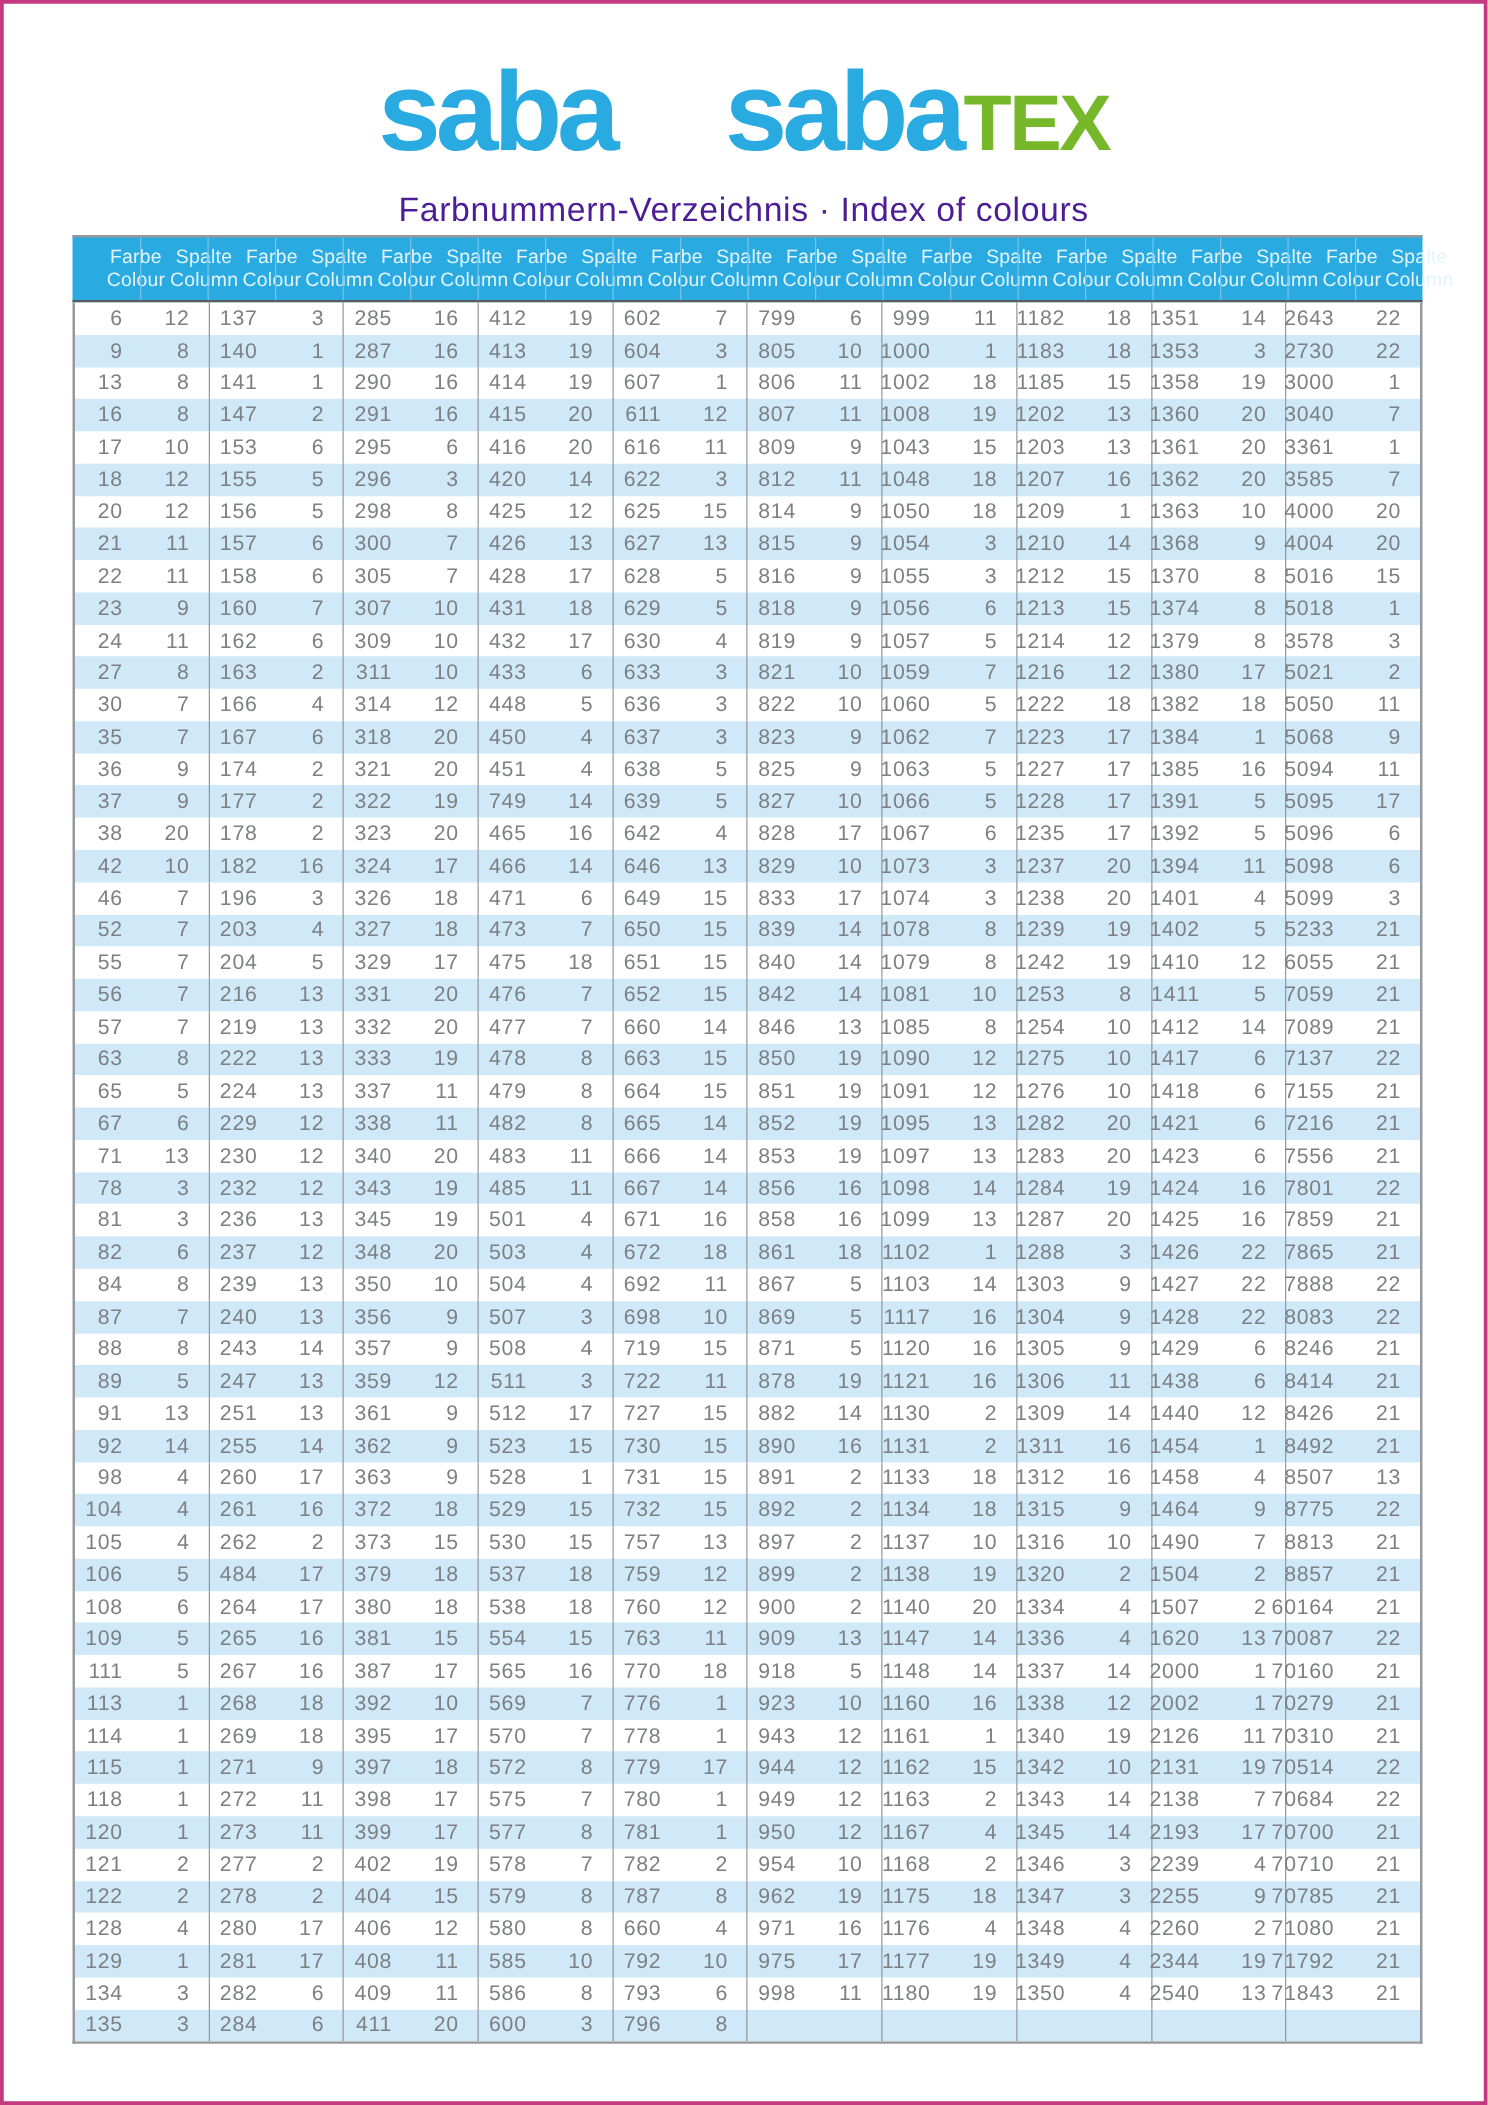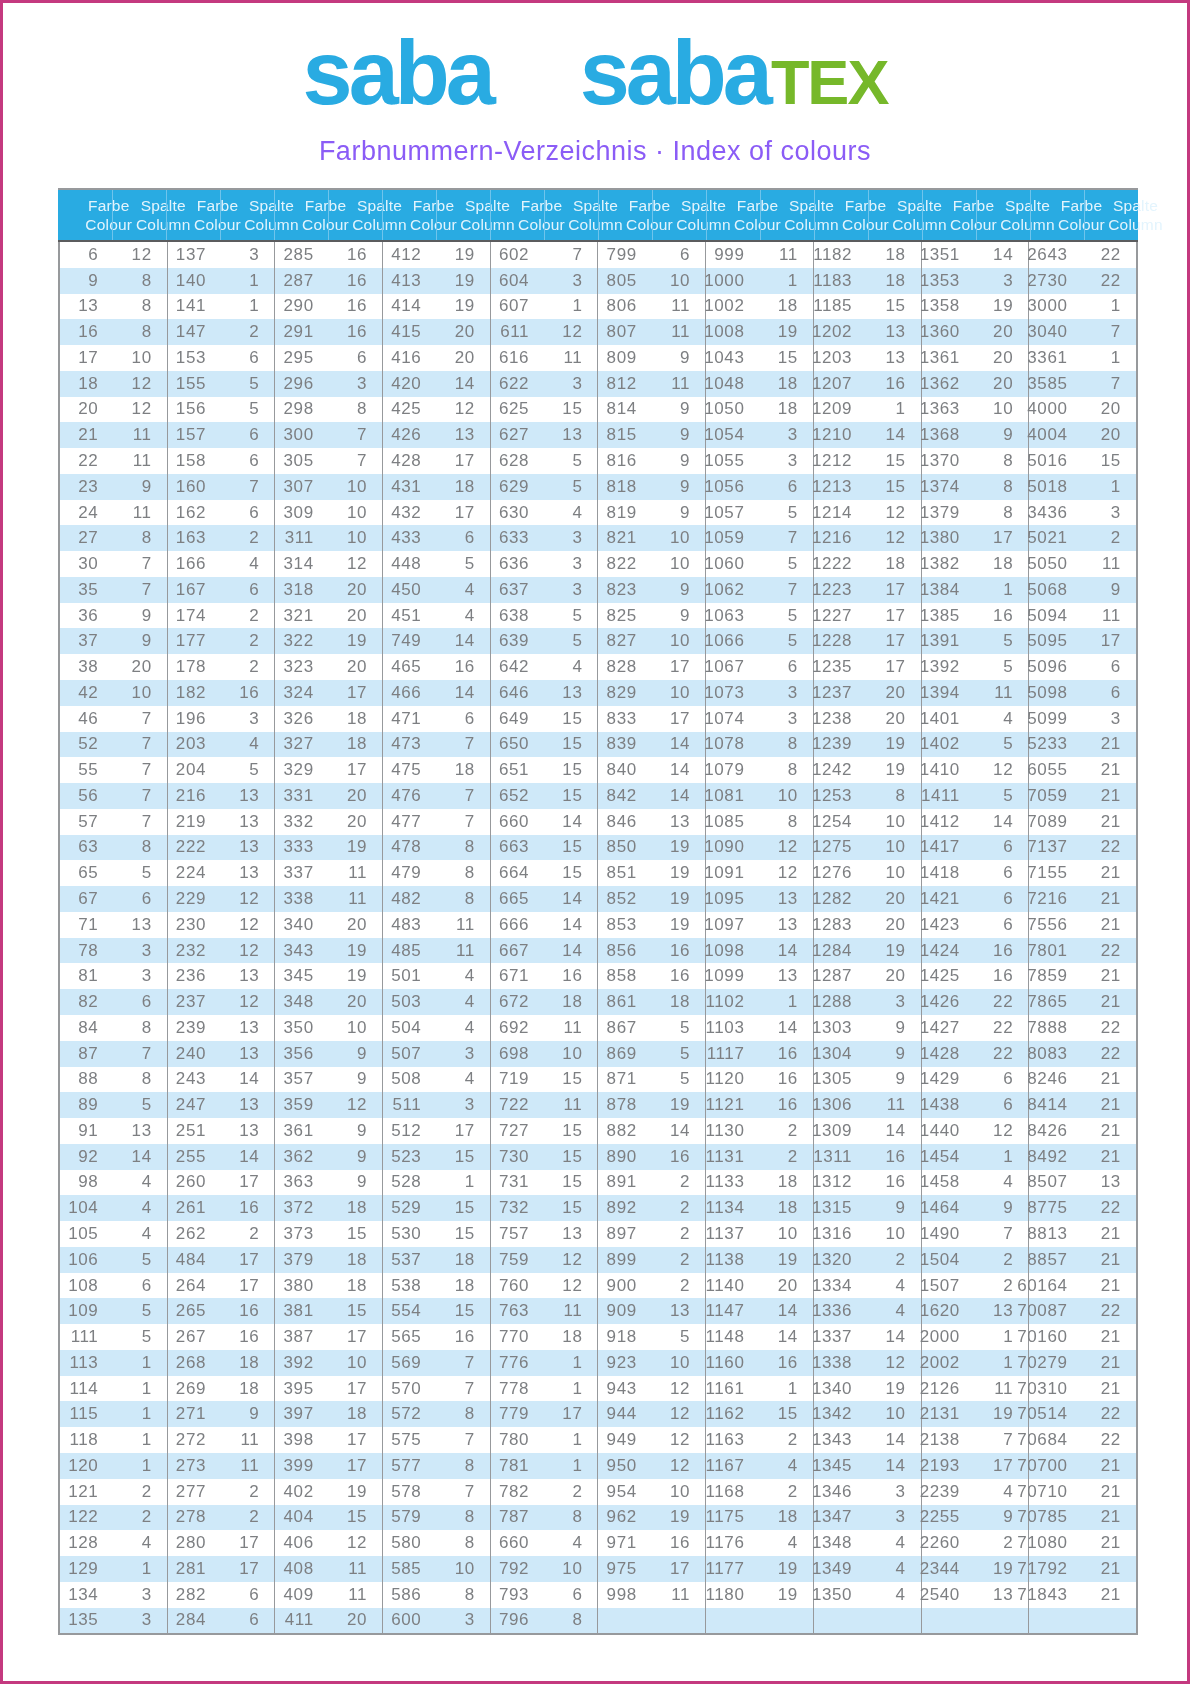--- a/index.html
+++ b/index.html
@@ -2,24 +2,24 @@
 <html><head>
 <meta charset="utf-8">
 <style>
   html,body{margin:0;padding:0;}
   body{
     width:1190px;height:1684px;box-sizing:border-box;
     border:3px solid #c4397f;background:#ffffff;
     font-family:"Liberation Sans", sans-serif;
     position:relative;overflow:hidden;
   }
-  .logos{display:flex;justify-content:center;align-items:baseline;gap:88px;margin-top:25px;height:92px;}
+  .logos{display:flex;justify-content:center;align-items:baseline;gap:88px;margin-top:42px;height:92px;}
   .logo{font-size:90px;font-weight:700;color:#29abe2;letter-spacing:-4px;line-height:1;}
   .logo .tex{color:#76b82a;font-size:0.70em;letter-spacing:-2px;margin-left:2px;text-align:right;}
-  .subtitle{text-align:center;font-size:27px;color:#8b5cf6;margin-top:16px;letter-spacing:0.5px;}
+  .subtitle{text-align:center;font-size:27px;color:#4c1d95;margin-top:16px;letter-spacing:0.5px;}
   .tbl{position:absolute;left:55px;top:185px;width:1080px;}
   .thead{display:flex;height:54px;background:#29abe2;border-top:2px solid #97999c;border-bottom:2px solid #5b5c5e;box-sizing:border-box;}
   .th-pair{flex:1 1 0;display:flex;min-width:0;}
   .th-cell{flex:1 1 0;display:flex;flex-direction:column;justify-content:center;align-items:center;
     color:#e3f4fd;font-size:15.5px;line-height:1.25;border-left:1px solid #6fc4ec;box-sizing:border-box;letter-spacing:0.2px;min-width:0;padding-left:48px;}
   .th-pair:first-child .th-cell:first-child{border-left:none;}
   .tbody{border:2px solid #97999c;border-top:none;box-sizing:border-box;background:#ffffff;}
   .trow{display:flex;height:25.78px;}
   .trow.alt{background:#cfe9f9;}
   .td{flex:1 1 0;display:flex;align-items:center;justify-content:flex-end;
@@ -373,21 +373,21 @@
         <div class="td farbe">630</div>
         <div class="td spalte">4</div>
         <div class="td farbe">819</div>
         <div class="td spalte">9</div>
         <div class="td farbe">1057</div>
         <div class="td spalte">5</div>
         <div class="td farbe">1214</div>
         <div class="td spalte">12</div>
         <div class="td farbe">1379</div>
         <div class="td spalte">8</div>
-        <div class="td farbe">3436</div>
+        <div class="td farbe">3578</div>
         <div class="td spalte">3</div>
       </div>
       <div class="trow alt">
         <div class="td farbe">27</div>
         <div class="td spalte">8</div>
         <div class="td farbe">163</div>
         <div class="td spalte">2</div>
         <div class="td farbe">311</div>
         <div class="td spalte">10</div>
         <div class="td farbe">433</div>

